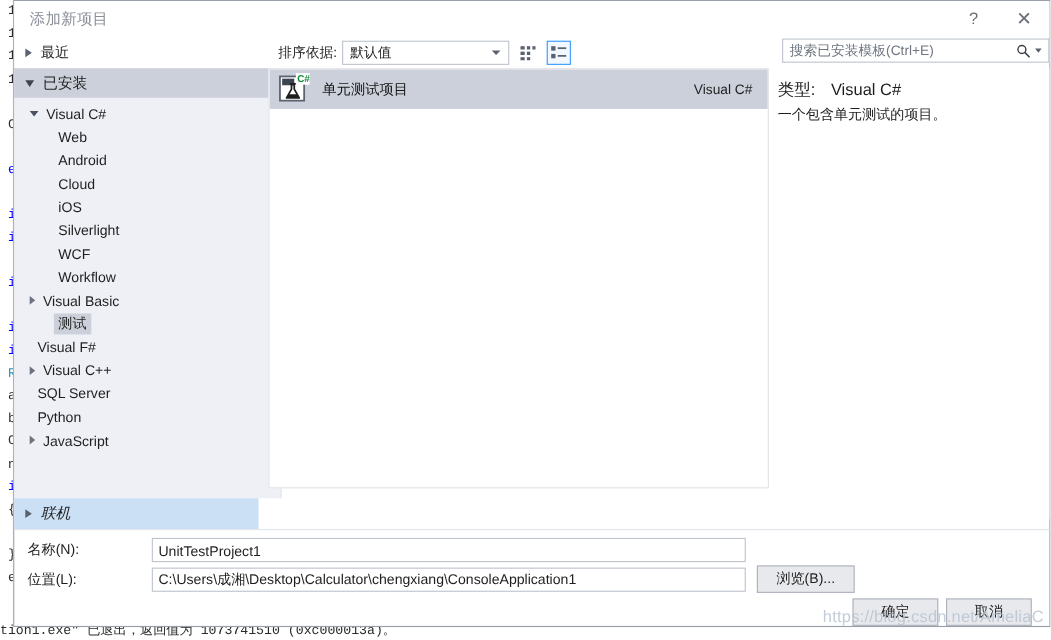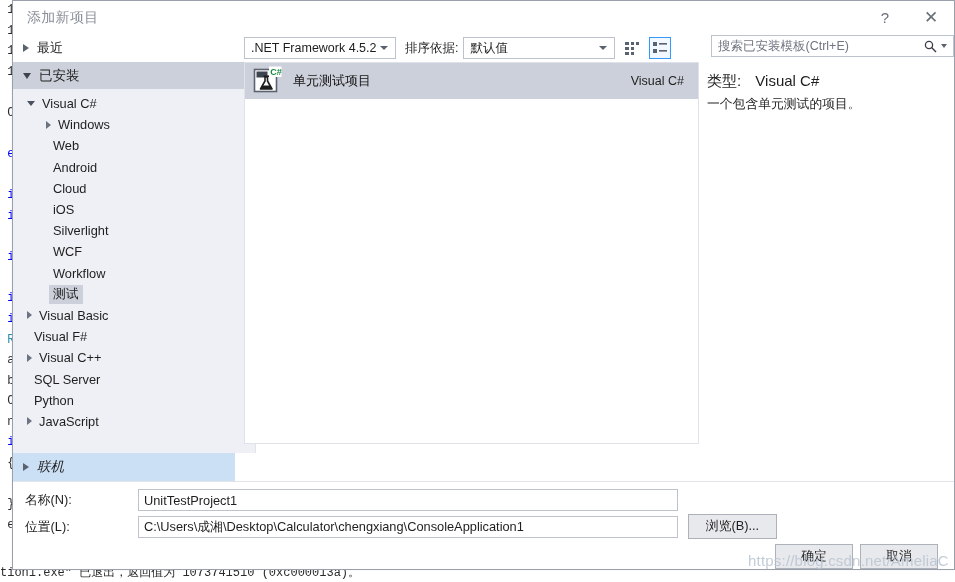--- a/index.html
+++ b/index.html
@@ -258,24 +258,20 @@
 
   <div class="toprow">
     <div class="recent-row">
       <div class="sec-row" style="width:100%;">
         <span class="tri"></span>
         <span class="sec-label">最近</span>
       </div>
     </div>
 
     <div class="toolbar">
-      <div class="combo" id="framework-combo">
-        <span class="cval">.NET Framework 4.5.2</span>
-        <span class="carrow"></span>
-      </div>
       <span class="tb-label">排序依据:</span>
       <div class="combo" id="sort-combo">
         <span class="cval">默认值</span>
         <span class="carrow"></span>
       </div>
 
       <div class="viewbtn">
         <svg width="14" height="14" viewBox="0 0 14 14">
           <rect x="0" y="1" width="4" height="3" fill="#5a6270"></rect>
           <rect x="6" y="1" width="3" height="3" fill="#5a6270"></rect>
@@ -313,24 +309,20 @@
     <span class="sec-label">已安装</span>
   </div>
 
   <div class="tree-wrap">
     <div class="tree" id="tree">
         <div class="tnode" style="padding-left: 14px;">
           <span class="ttri-open"></span>
           <span class="tlabel">Visual C#</span>
         </div>
         <div class="tnode" style="padding-left: 33px;">
-          <span class="ttri"></span>
-          <span class="tlabel">Windows</span>
-        </div>
-        <div class="tnode" style="padding-left: 33px;">
           <span class="ttri-none"></span>
           <span class="tlabel">Web</span>
         </div>
         <div class="tnode" style="padding-left: 33px;">
           <span class="ttri-none"></span>
           <span class="tlabel">Android</span>
         </div>
         <div class="tnode" style="padding-left: 33px;">
           <span class="ttri-none"></span>
           <span class="tlabel">Cloud</span>
@@ -343,28 +335,28 @@
           <span class="ttri-none"></span>
           <span class="tlabel">Silverlight</span>
         </div>
         <div class="tnode" style="padding-left: 33px;">
           <span class="ttri-none"></span>
           <span class="tlabel">WCF</span>
         </div>
         <div class="tnode" style="padding-left: 33px;">
           <span class="ttri-none"></span>
           <span class="tlabel">Workflow</span>
-        </div>
-        <div class="tnode sel" style="padding-left: 33px;">
-          <span class="ttri-none"></span>
-          <span class="tlabel">测试</span>
         </div>
         <div class="tnode" style="padding-left: 14px;">
           <span class="ttri"></span>
           <span class="tlabel">Visual Basic</span>
+        </div>
+        <div class="tnode sel" style="padding-left: 33px;">
+          <span class="ttri-none"></span>
+          <span class="tlabel">测试</span>
         </div>
         <div class="tnode" style="padding-left: 14px;">
           <span class="ttri-none"></span>
           <span class="tlabel">Visual F#</span>
         </div>
         <div class="tnode" style="padding-left: 14px;">
           <span class="ttri"></span>
           <span class="tlabel">Visual C++</span>
         </div>
         <div class="tnode" style="padding-left: 14px;">

